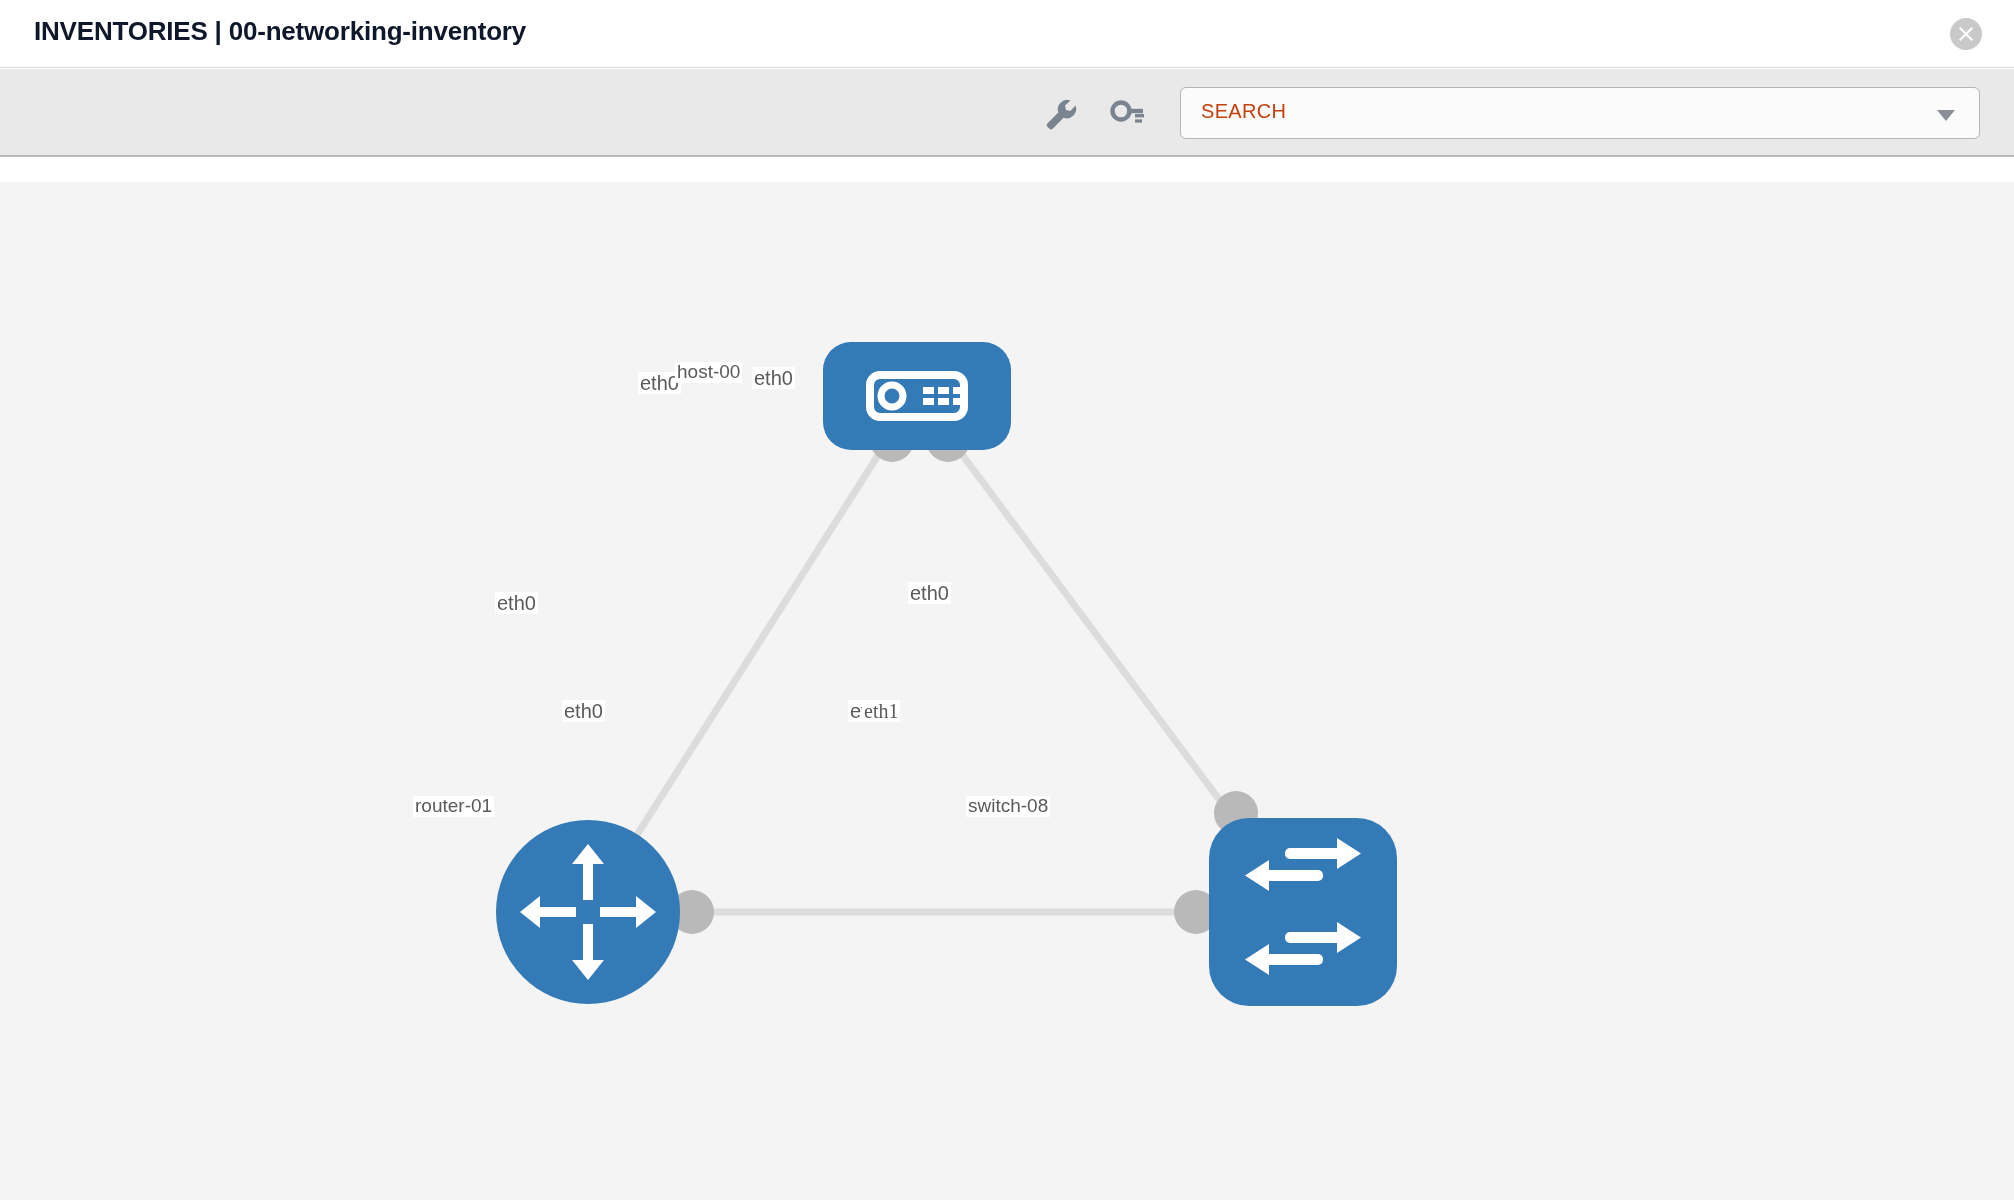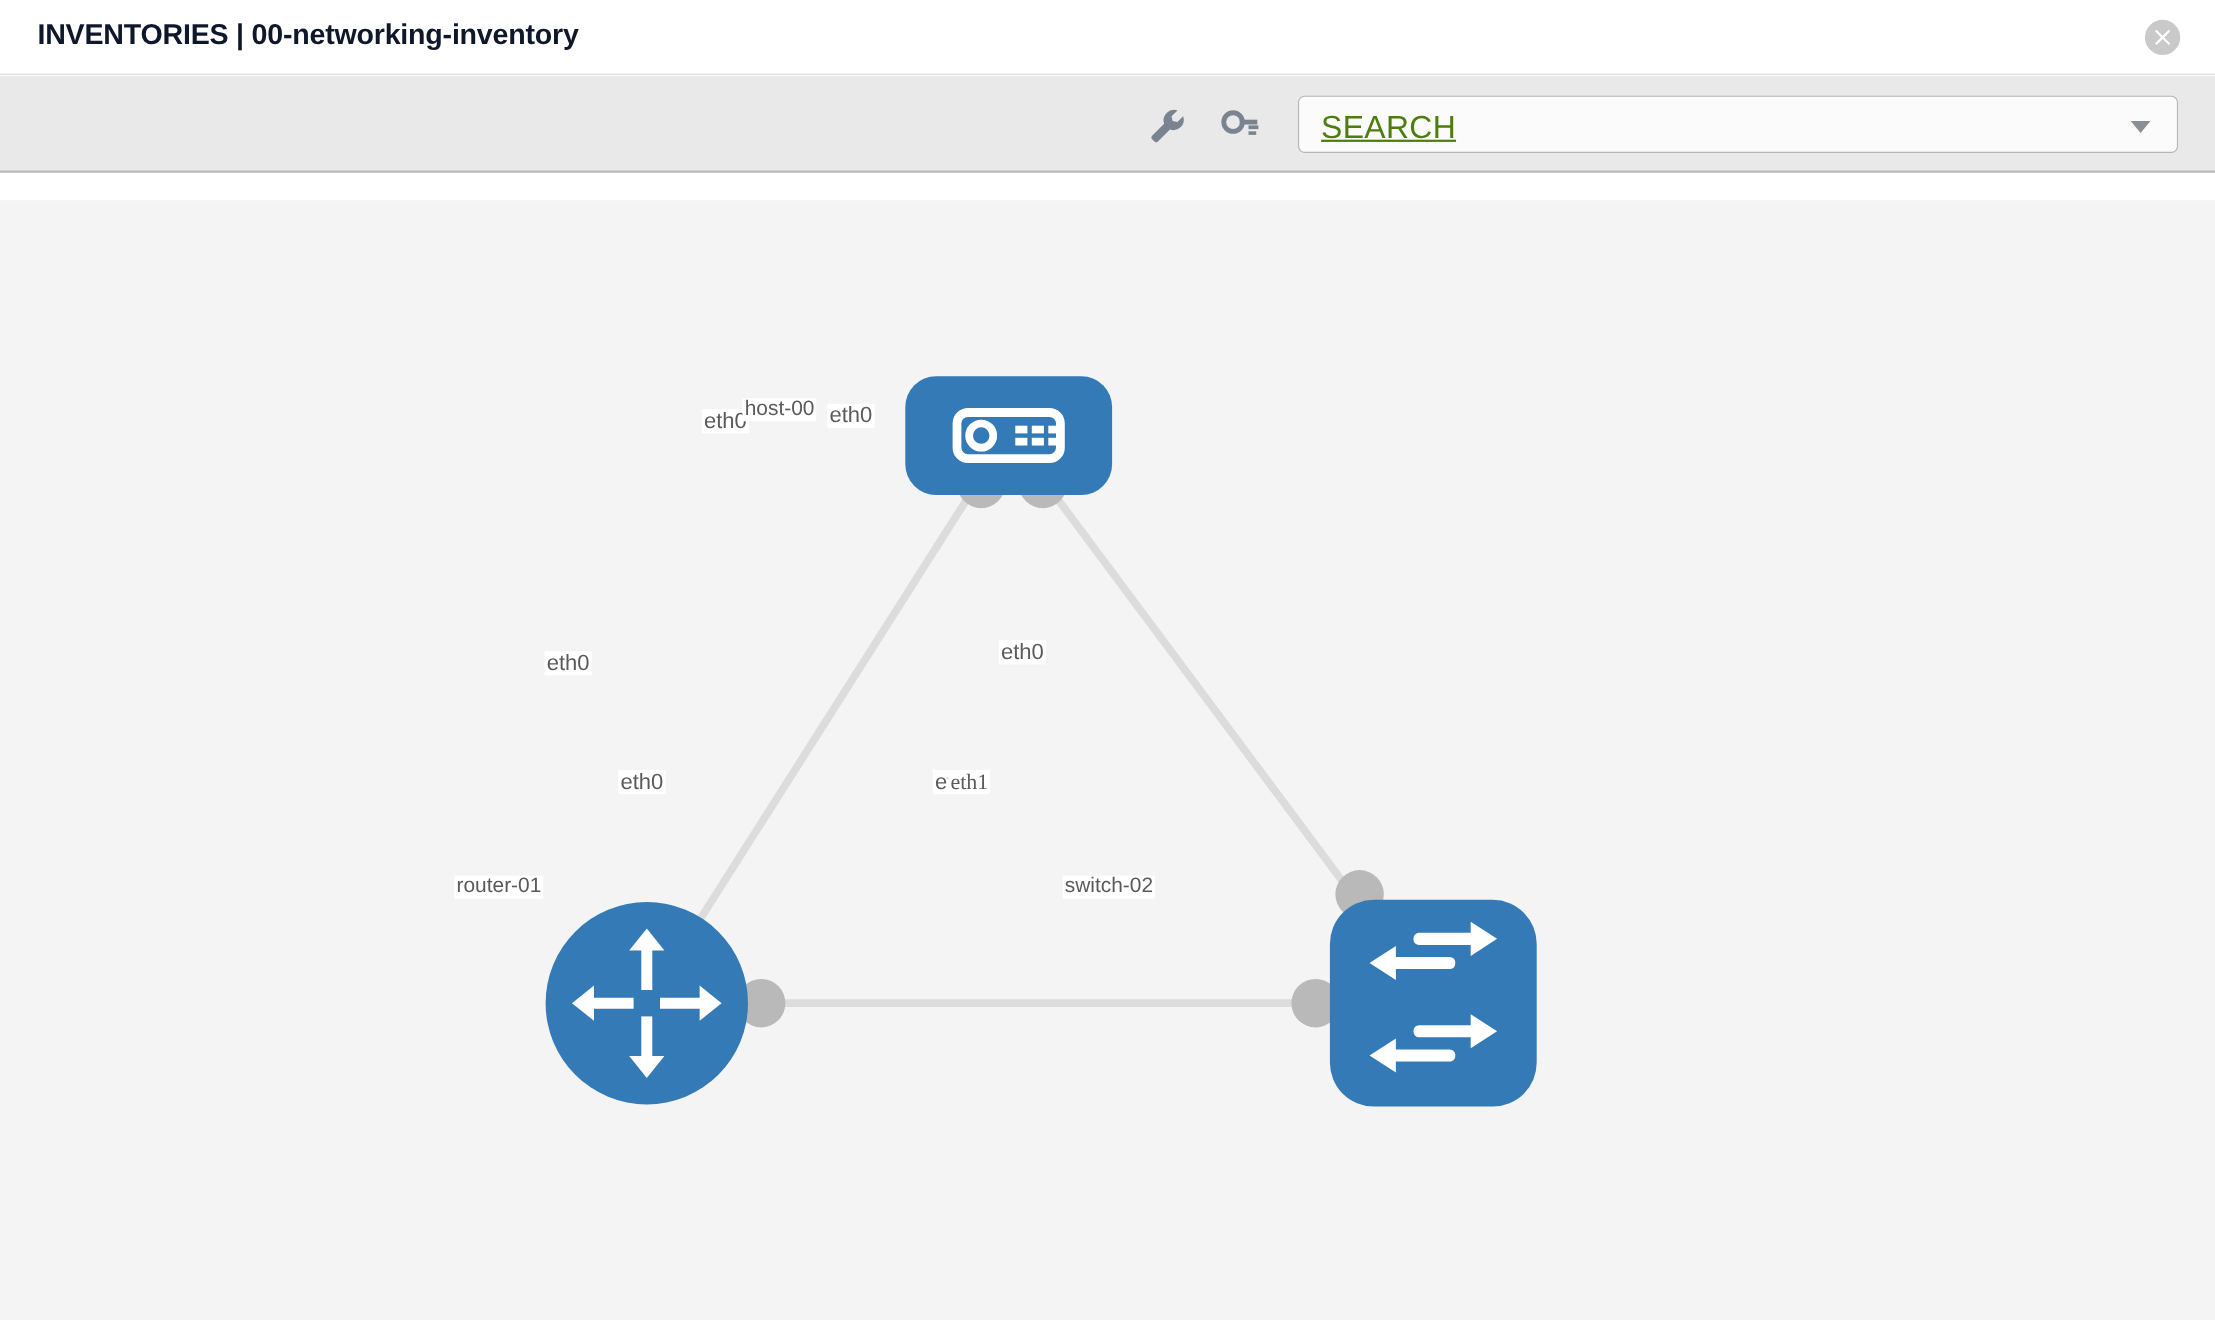--- a/index.html
+++ b/index.html
@@ -71,23 +71,22 @@
   .search-box {
     position: absolute; left: 1180px; top: 18px;
     width: 800px; height: 52px;
     background: #fbfbfb;
     border: 1px solid #b5b5b5;
     border-radius: 6px;
     cursor: text;
   }
   .search-label {
     position: absolute; left: 20px; top: 12px;
-    font-size: 29px; color: #4d7c0f;
+    font-size: 20px; color: #c2410c;
     letter-spacing: 0.3px;
-    text-decoration: underline;
   }
 
   
   .canvas {
     position: absolute; left: 0; top: 158px;
     width: 2014px; height: 1042px;
     background: #f4f4f4;
     overflow: hidden;
     margin-top: 24px;
   }
@@ -219,16 +218,16 @@
 
     <div class="iface-label" style="left:752px; top:185px;">eth0</div>
     <div class="iface-label" style="left:908px; top:400px;">eth0</div>
 
     <div class="iface-label" style="left:562px; top:518px;">eth0</div>
     <div class="iface-label" style="left:848px; top:518px;">eth</div>
     <div class="iface-label" style="left:862px; top:518px;font-family:Liberation Serif, serif;">eth1</div>
 
     <div class="node-label" style="left:675px; top:180px;">host-00</div>
     <div class="node-label" style="left:413px; top:614px;">router-01</div>
-    <div class="node-label" style="left:966px; top:614px;">switch-02</div>
+    <div class="node-label" style="left:966px; top:614px;">switch-08</div>
 
   </div>
 </div>
 
 </body></html>

